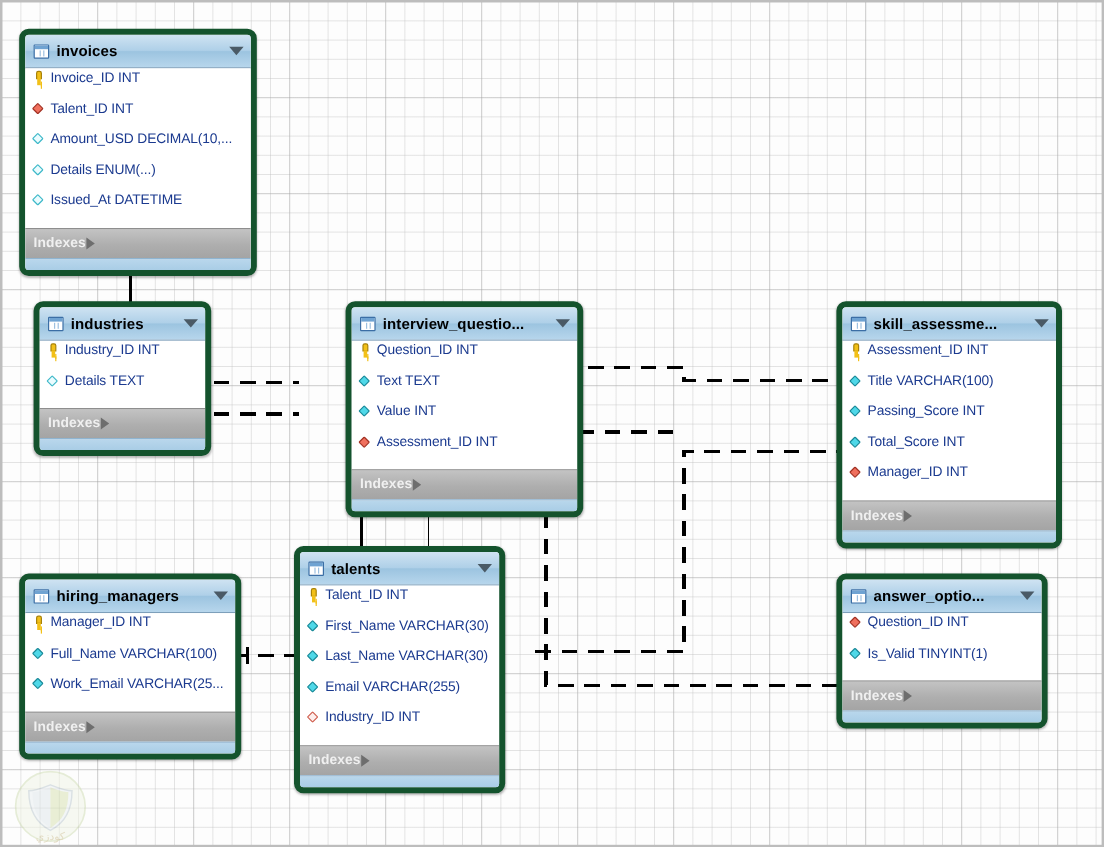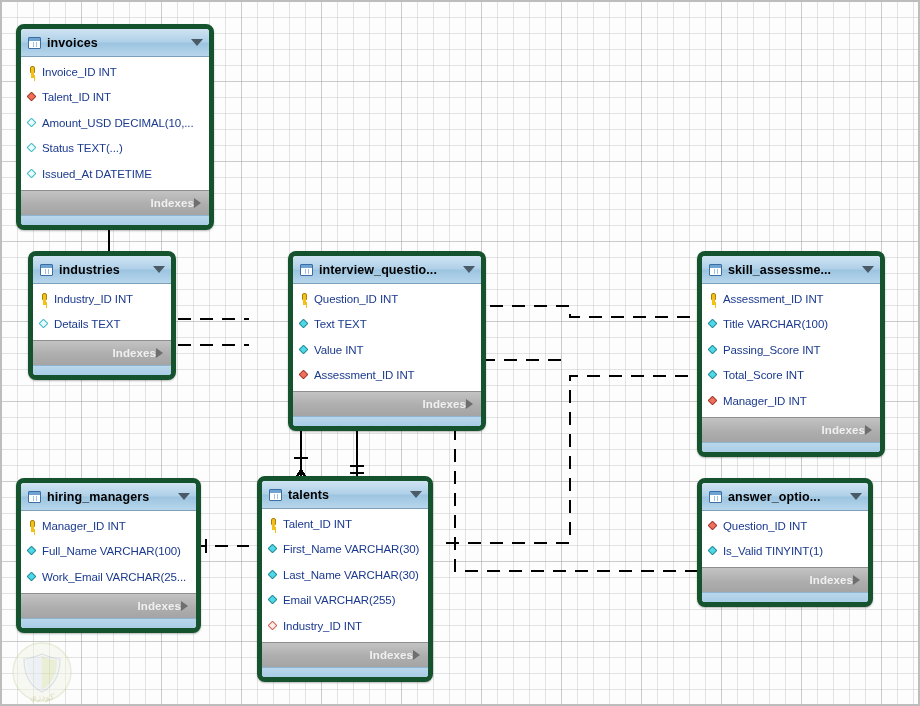--- a/index.html
+++ b/index.html
@@ -62,21 +62,21 @@
     letter-spacing:.1px;flex:1 1 auto;overflow:hidden;
   }
   .tbl-caret{
     width:0;height:0;flex:0 0 auto;
     border-left:6px solid transparent;border-right:6px solid transparent;
     border-top:7px solid #4a5a66;
   }
 
   .cols{background:#fff;padding:2px 0 3px;}
   .col{
-    height:25.5px;display:flex;align-items:center;gap:4px;padding:0 6px 0 6px;
+    height:25.5px;display:flex;align-items:flex-start;gap:4px;padding:0 6px 0 6px;
     white-space:nowrap;
   }
   .col-txt{font-size:11.5px;color:#1b3a8f;letter-spacing:-.1px;}
 
   
   .g{width:11px;height:12px;flex:0 0 auto;position:relative;}
   .g.key::before{
     content:"";position:absolute;left:3px;top:0px;width:5px;height:7px;
     background:#f2c018;border:1px solid #a8820a;border-radius:2px 2px 0 0;box-sizing:border-box;
   }
@@ -89,21 +89,21 @@
   .g.dia::before{
     content:"";position:absolute;left:1px;top:2px;width:7px;height:7px;
     transform:rotate(45deg);box-sizing:border-box;border-radius:1px;
   }
   .g.cyan-f::before{background:#4fd8e8;border:1px solid #1b8a99;}
   .g.cyan-o::before{background:#eafcff;border:1px solid #3fb9c9;}
   .g.red-f::before{background:#f0705e;border:1px solid #a33325;}
   .g.red-o::before{background:#fdeeec;border:1px solid #d06050;}
 
   .tbl-ft{
-    height:24px;display:flex;align-items:center;justify-content:flex-end;
+    height:24px;display:flex;align-items:center;justify-content:flex-start;
     padding:0 8px 0 7px;
     background:linear-gradient(to bottom,#c3c3c3 0%,#aeaeae 55%,#a4a4a4 100%);
     border-top:1px solid #8e8e8e;
   }
   .ft-txt{font-size:11.5px;color:#f0f0f0;font-weight:bold;letter-spacing:.1px;}
   .ft-caret{
     width:0;height:0;border-top:5px solid transparent;border-bottom:5px solid transparent;
     border-left:7px solid #6e6e6e;
   }
   .tbl-base{
@@ -206,21 +206,21 @@
         <div class="col">
           <span class="g dia red-f"></span>
           <span class="col-txt">Talent_ID  INT</span>
         </div>
         <div class="col">
           <span class="g dia cyan-o"></span>
           <span class="col-txt">Amount_USD DECIMAL(10,...</span>
         </div>
         <div class="col">
           <span class="g dia cyan-o"></span>
-          <span class="col-txt">Status TEXT(...)</span>
+          <span class="col-txt">Details ENUM(...)</span>
         </div>
         <div class="col">
           <span class="g dia cyan-o"></span>
           <span class="col-txt">Issued_At DATETIME</span>
         </div>
       </div>
       <div class="tbl-ft">
         <span class="ft-txt">Indexes</span>
         <span class="ft-caret"></span>
       </div>
@@ -331,21 +331,21 @@
           <span class="g dia cyan-f"></span>
           <span class="col-txt">Work_Email VARCHAR(25...</span>
         </div>
       </div>
       <div class="tbl-ft">
         <span class="ft-txt">Indexes</span>
         <span class="ft-caret"></span>
       </div>
       <div class="tbl-base"></div>
     </div>
-    <div class="tbl" style="left: 245px; top: 476px; width: 166px; margin-left: 12px;">
+    <div class="tbl" style="left: 245px; top: 455px; width: 166px;">
       <div class="tbl-hd">
         <span class="tbl-ico"></span>
         <span class="tbl-name">talents</span>
         <span class="tbl-caret"></span>
       </div>
       <div class="cols">
         <div class="col">
           <span class="g key"></span>
           <span class="col-txt">Talent_ID INT</span>
         </div>

